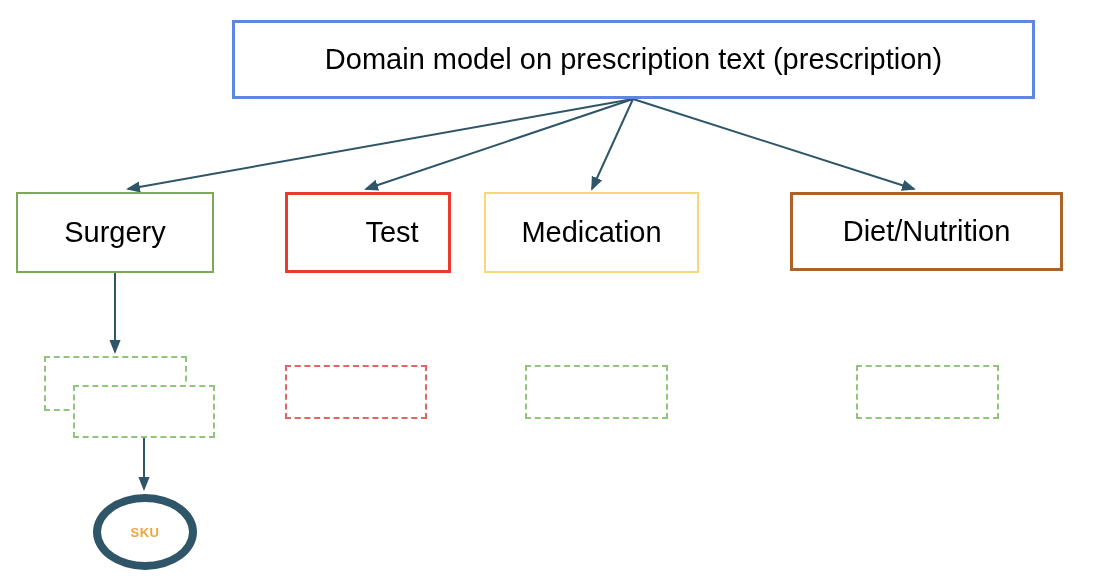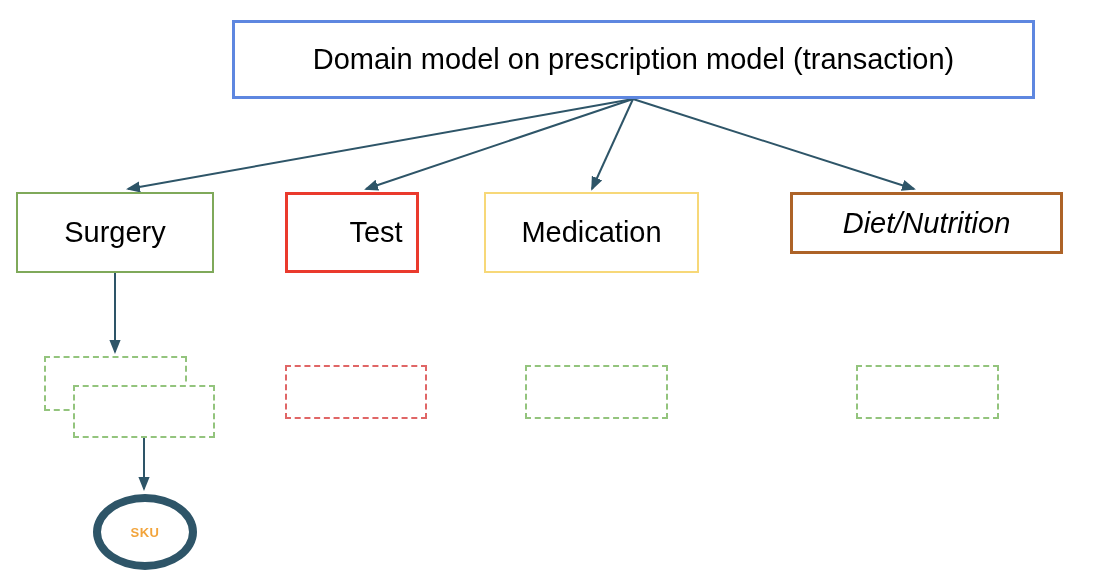--- a/index.html
+++ b/index.html
@@ -77,36 +77,36 @@
     </defs>
     <line class="conn" x1="633" y1="99" x2="128" y2="189" marker-end="url(#arrow)" stroke="#2e5568"></line>
     <line class="conn" x1="633" y1="99" x2="366" y2="189" marker-end="url(#arrow)" stroke="#2e5568"></line>
     <line class="conn" x1="633" y1="99" x2="592" y2="189" marker-end="url(#arrow)" stroke="#2e5568"></line>
     <line class="conn" x1="633" y1="99" x2="914" y2="189" marker-end="url(#arrow)" stroke="#2e5568"></line>
     <line class="conn" x1="115" y1="273" x2="115" y2="352" marker-end="url(#arrow)" stroke="#2e5568"></line>
     <line class="conn" x1="144" y1="438" x2="144" y2="489" marker-end="url(#arrow)" stroke="#2e5568"></line>
   </svg>
 
   <div class="box title-box" style="left: 232px; top: 20px; width: 803px; height: 79px; border-color: rgb(94, 135, 224);">
-    <span class="lbl">Domain model on prescription model (transaction)</span>
+    <span class="lbl">Domain model on prescription text (prescription)</span>
   </div>
 
   <div class="box cat-box" style="left: 16px; top: 192px; width: 198px; height: 81px; border-color: rgb(127, 169, 90);">
     <span class="lbl">Surgery</span>
   </div>
 
-  <div class="box cat-box thick" style="left: 285px; top: 192px; width: 134px; height: 81px; border-color: rgb(234, 58, 45); padding-left: 48px;">
+  <div class="box cat-box thick" style="left: 285px; top: 192px; width: 166px; height: 81px; border-color: rgb(234, 58, 45); padding-left: 48px;">
     <span class="lbl">Test</span>
   </div>
 
   <div class="box cat-box" style="left: 484px; top: 192px; width: 215px; height: 81px; border-color: rgb(247, 216, 120);">
     <span class="lbl">Medication</span>
   </div>
 
-  <div class="box cat-box thick" style="left: 790px; top: 192px; width: 273px; height: 62px; border-color: rgb(173, 99, 40); font-style: italic;">
+  <div class="box cat-box thick" style="left: 790px; top: 192px; width: 273px; height: 79px; border-color: rgb(173, 99, 40);">
     <span class="lbl">Diet/Nutrition</span>
   </div>
 
   <div class="dashed-box" style="left: 44px; top: 356px; width: 143px; height: 55px; border-color: rgb(147, 196, 125);"></div>
 
   <div class="dashed-box" style="left: 73px; top: 385px; width: 142px; height: 53px; border-color: rgb(147, 196, 125);"></div>
 
   <div class="dashed-box" style="left: 285px; top: 365px; width: 142px; height: 54px; border-color: rgb(224, 102, 102);"></div>
 
   <div class="dashed-box" style="left: 525px; top: 365px; width: 143px; height: 54px; border-color: rgb(147, 196, 125);"></div>

